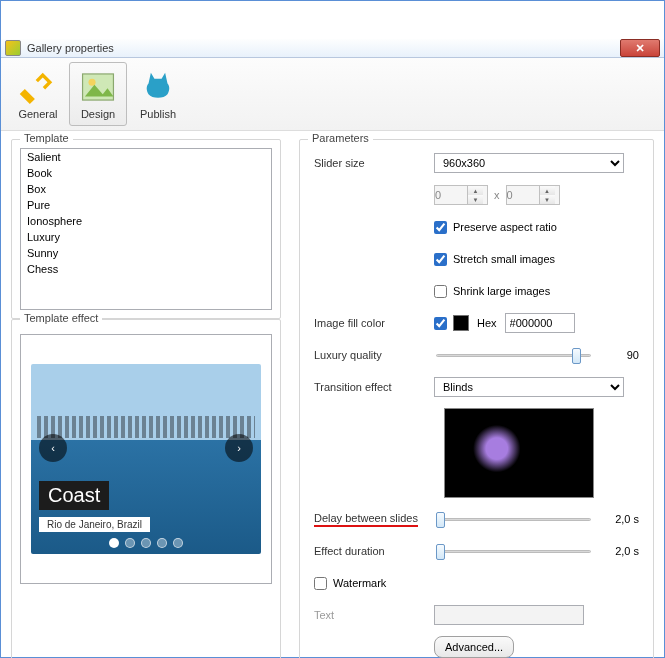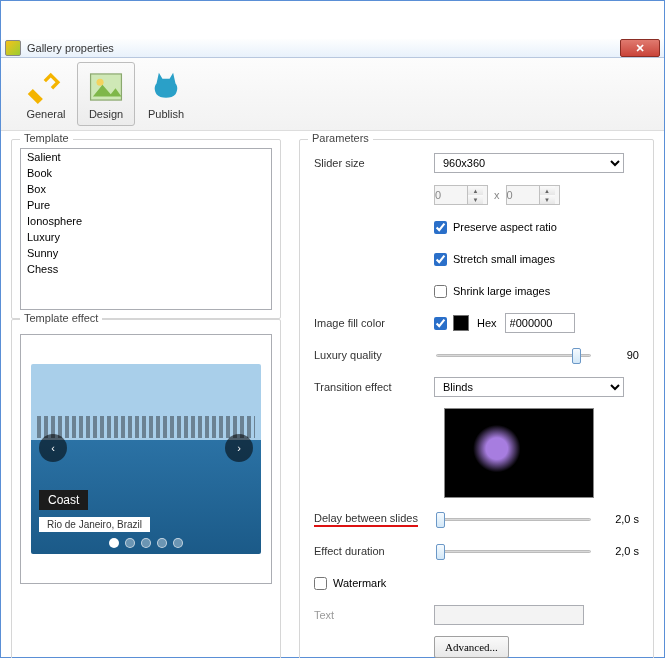--- a/index.html
+++ b/index.html
@@ -5,21 +5,21 @@
 * { box-sizing: border-box; margin: 0; padding: 0; font-family: "Segoe UI", Tahoma, sans-serif; font-size: 11px; }
 body { background: #fff; width: 665px; height: 658px; overflow: hidden; }
 
 .window { width: 665px; height: 658px; border: 1px solid #5a8fd6; display: flex; flex-direction: column; }
 
 .titlebar { height: 26px; background: linear-gradient(#fdfefe, #e8f1fb); display: flex; align-items: center; padding: 0 4px; border-bottom: 1px solid #b8c7de; margin-top: 38px; }
 .titlebar .app-icon { width: 16px; height: 16px; margin-right: 6px; background: linear-gradient(135deg,#f6c21a,#9acd32); border:1px solid #888; border-radius:2px; }
 .titlebar .title { color: #333; flex:1; }
 .titlebar .close { width: 40px; height: 18px; background: linear-gradient(#e07a6f,#c9443a); border:1px solid #8a2d24; border-radius:2px; color:#fff; display:flex; align-items:center; justify-content:center; font-weight:bold; font-size:10px; }
 
-.toolbar { height: 74px; background: linear-gradient(#fcfcfc,#f2f2f2); display: flex; align-items: center; padding: 4px 16px; gap: 2px; border-bottom:1px solid #ddd; }
+.toolbar { height: 74px; background: linear-gradient(#fcfcfc,#f2f2f2); display: flex; align-items: center; padding: 4px 8px; gap: 2px; border-bottom:1px solid #ddd; }
 .tab { width: 58px; height: 64px; display: flex; flex-direction: column; align-items: center; justify-content: center; border: 1px solid transparent; border-radius: 3px; cursor: pointer; }
 .tab.active { background: linear-gradient(#fafafa,#ececec); border: 1px solid #bdbdbd; }
 .tab .ticon { width: 38px; height: 38px; display:flex; align-items:center; justify-content:center; }
 .tab .tlabel { margin-top: 2px; color:#333; }
 
 .content { flex:1; padding: 8px 10px; display: flex; gap: 18px; }
 .left-col { width: 270px; display:flex; flex-direction:column; }
 .right-col { flex:1; display:flex; flex-direction:column; }
 
 .group { border:1px solid #d6d6d6; border-radius:2px; padding: 8px 8px 8px 8px; position:relative; }
@@ -28,21 +28,21 @@
 .listbox { border:1px solid #abadb3; background:#fff; height: 162px; overflow:hidden; }
 .listbox .items { overflow-y:scroll; height:100%; }
 .listbox .item { padding: 2px 6px; cursor:pointer; }
 
 .preview-box { border:1px solid #abadb3; background:#fff; height: 250px; margin-top: 6px; display:flex; align-items:center; justify-content:center; }
 .preview-inner { width: 230px; height: 190px; background: linear-gradient(#a9cfea 0%, #a9cfea 40%, #2b72a5 40%, #1b5a88 100%); position:relative; border-radius:2px; overflow:hidden; }
 .skyline { position:absolute; top:44px; left:0; right:0; height:30px; }
 .skyline::before { content:""; position:absolute; left:6px; right:6px; bottom:0; height:22px; background: repeating-linear-gradient(90deg,#6b8293 0 4px, transparent 4px 7px); }
 .arrow { position:absolute; top:70px; width:28px; height:28px; border-radius:50%; background:rgba(0,0,0,0.55); color:#fff; display:flex; align-items:center; justify-content:center; font-size:14px; }
 .arrow.left { left:8px; } .arrow.right { right:8px; }
-.caption-box { position:absolute; left:8px; bottom:44px; background:#1c1c1c; color:#fff; padding:3px 9px; font-size:12px; font-weight:500; }
+.caption-box { position:absolute; left:8px; bottom:44px; background:#1c1c1c; color:#fff; padding:3px 9px; font-size:20px; font-weight:500; }
 .caption-sub { position:absolute; left:8px; bottom:22px; background:#fff; color:#333; padding:2px 8px; font-size:10px; }
 .dots { position:absolute; bottom:6px; left:0; right:0; display:flex; justify-content:center; gap:6px; }
 .dot { width:10px; height:10px; border-radius:50%; background:rgba(255,255,255,0.35); border:1px solid rgba(255,255,255,0.6); }
 .dot.active { background:#fff; }
 
 .params-body { padding: 4px 6px; }
 .row { display:flex; align-items:center; margin-bottom: 10px; min-height:22px; }
 .row .lbl { width: 120px; color:#333; }
 .row .lbl.disabled { color:#9a9a9a; }
 .row .ctrl { flex:1; display:flex; align-items:center; gap:6px; }
@@ -61,21 +61,21 @@
 
 .slider { flex:1; height:18px; position:relative; margin-right:6px; }
 .slider .track { position:absolute; left:2px; right:2px; top:8px; height:3px; background:#d8d8d8; border:1px solid #bcbcbc; border-radius:2px; }
 .slider .thumb { position:absolute; top:2px; width:9px; height:16px; background:linear-gradient(#f6fbff,#d2e7f7); border:1px solid #6b98c7; border-radius:2px; }
 .slider-val { width:34px; text-align:right; }
 
 .effect-preview { width: 150px; height: 90px; margin-left: 130px; background: radial-gradient(circle at 35% 45%, #a77de0 0 10%, #000 22%), radial-gradient(circle at 65% 45%, #6fb6d6 0 10%, #000 22%), #000; border:1px solid #888; margin-bottom:10px; }
 
 .underline-red { border-bottom:2px solid #d11; display:inline-block; padding-bottom:1px; }
 
-button.advanced { height:22px; padding:0 10px; border:1px solid #a0a0a0; background:linear-gradient(#fafafa,#e8e8e8); border-radius:2px; cursor:pointer;font-family:Liberation Serif, serif; }
+button.advanced { height:22px; padding:0 10px; border:1px solid #a0a0a0; background:linear-gradient(#fafafa,#e8e8e8); border-radius:8px; cursor:pointer; }
 
 
 .listbox .items::-webkit-scrollbar { width:16px; }
 .listbox .items::-webkit-scrollbar-thumb { background:#cdcdcd; border:1px solid #a9a9a9; }
 .listbox .items::-webkit-scrollbar-track { background:#f0f0f0; }
 </style>
 </head>
 <body>
 
 <div class="window">

